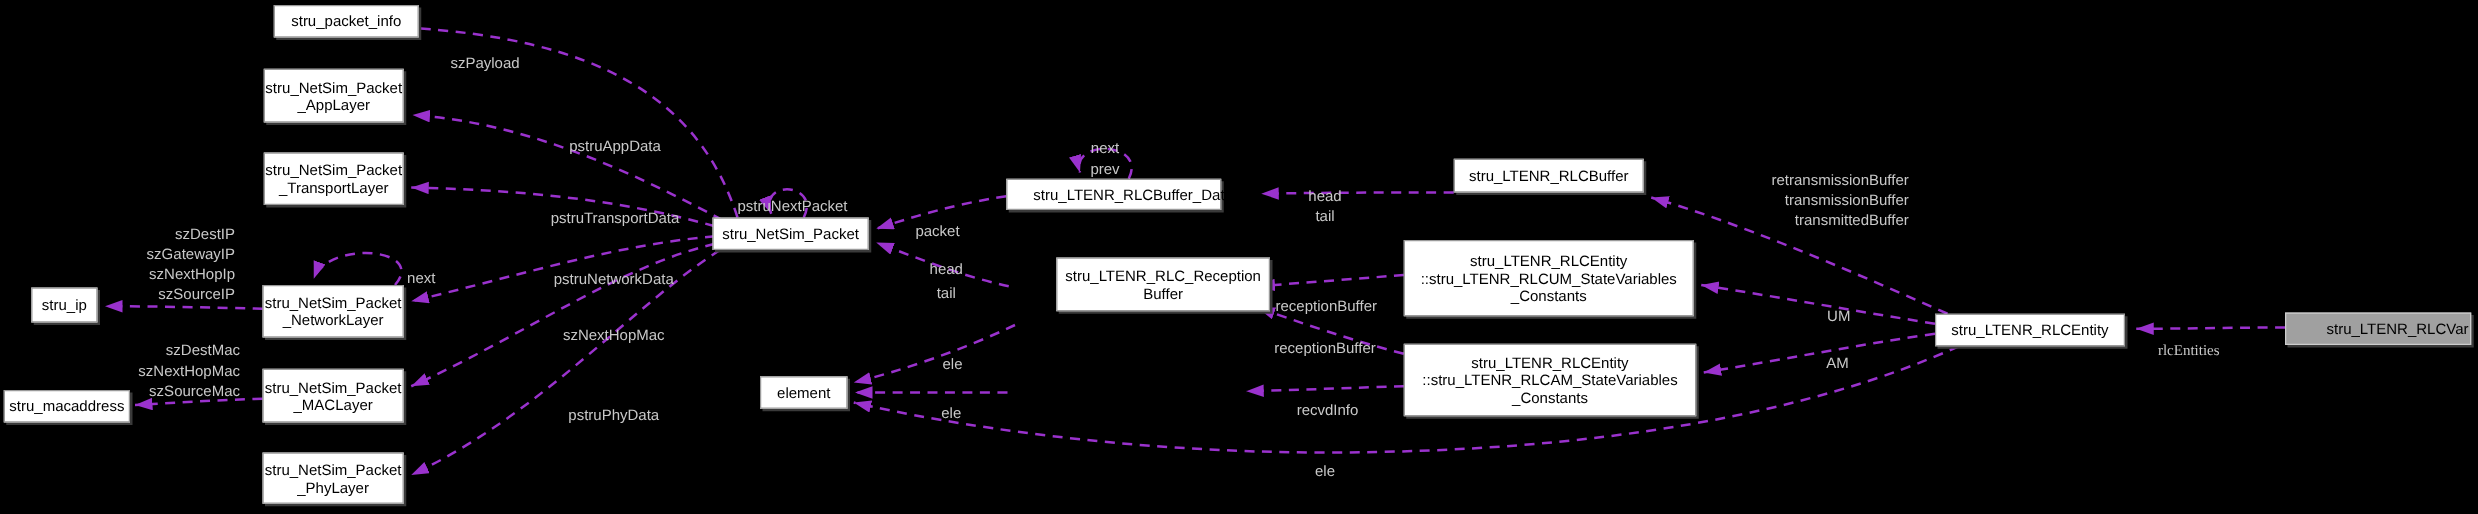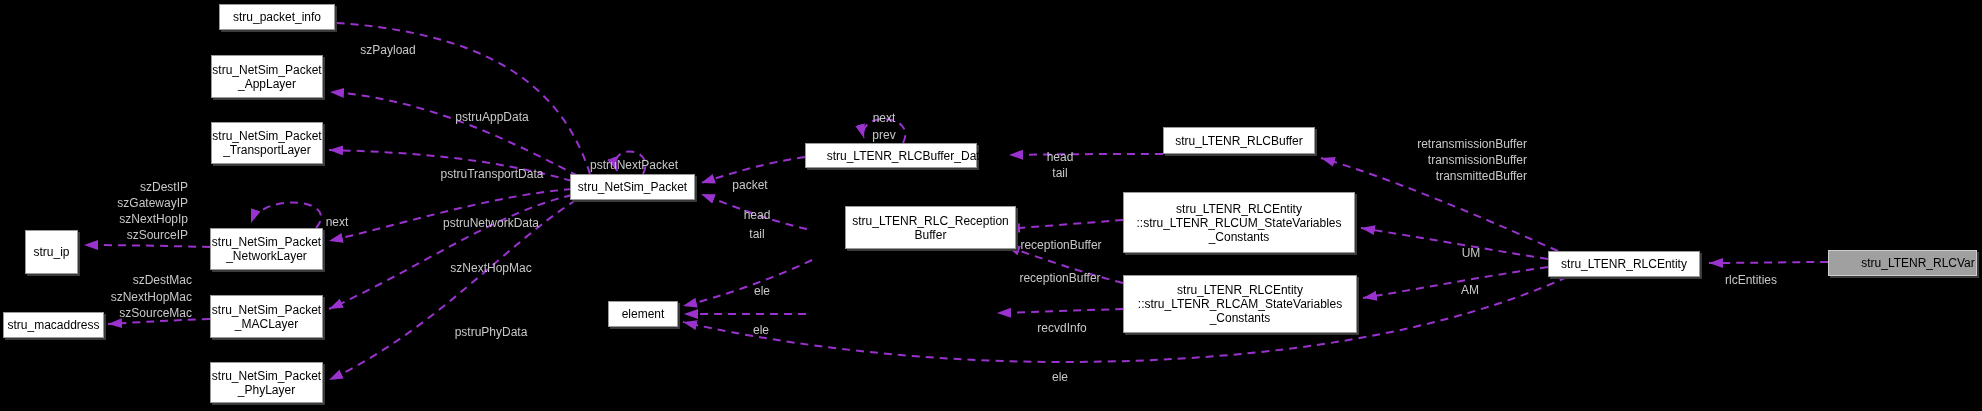--- a/index.html
+++ b/index.html
@@ -75,21 +75,21 @@
   <div class="node" style="left:211px;top:55px;width:112px;height:43px;">stru_NetSim_Packet
 _AppLayer</div>
   <div class="node" style="left:211px;top:122px;width:112px;height:42px;">stru_NetSim_Packet
 _TransportLayer</div>
   <div class="node" style="left:210px;top:228px;width:113px;height:42px;">stru_NetSim_Packet
 _NetworkLayer</div>
   <div class="node" style="left:210px;top:295px;width:113px;height:43px;">stru_NetSim_Packet
 _MACLayer</div>
   <div class="node" style="left:210px;top:362px;width:113px;height:41px;">stru_NetSim_Packet
 _PhyLayer</div>
-  <div class="node" style="left:25px;top:230px;width:53px;height:44px;">stru_ip</div>
+  <div class="node" style="left:25px;top:230px;width:53px;height:28px;">stru_ip</div>
   <div class="node" style="left:3px;top:312px;width:101px;height:26px;">stru_macaddress</div>
   <div class="node" style="left:570px;top:174px;width:125px;height:26px;">stru_NetSim_Packet</div>
   <div class="node" style="left:805px;top:143px;width:172px;height:25px;padding-left:31px;">stru_LTENR_RLCBuffer_Data</div>
   <div class="node" style="left:807px;top:206px;width:171px;height:43px;margin-left:38px;">stru_LTENR_RLC_Reception
 Buffer</div>
   <div class="node" style="left:608px;top:301px;width:70px;height:26px;">element</div>
   <div class="node" style="left:1163px;top:127px;width:152px;height:27px;">stru_LTENR_RLCBuffer</div>
   <div class="node" style="left:1123px;top:192px;width:232px;height:61px;">stru_LTENR_RLCEntity
 ::stru_LTENR_RLCUM_StateVariables
 _Constants</div>
@@ -122,18 +122,18 @@
   <span class="elabel center" style="left:1060px;top:125px;line-height:16px;">head
 tail</span>
   <span class="elabel center" style="left:1061px;top:213px;">receptionBuffer</span>
   <span class="elabel center" style="left:1060px;top:246px;">receptionBuffer</span>
   <span class="elabel center" style="left:1062px;top:296px;">recvdInfo</span>
   <span class="elabel right" style="left:1395px;top:136px;width:132px;line-height:16px;">retransmissionBuffer
 transmissionBuffer
 transmittedBuffer</span>
   <span class="elabel center" style="left:1471px;top:221px;">UM</span>
   <span class="elabel center" style="left:1470px;top:258px;">AM</span>
-  <span class="elabel center" style="left:1751px;top:248px;">rlcEntities</span>
+  <span class="elabel center" style="left:1751px;top:248px;font-family:Liberation Serif, serif;">rlcEntities</span>
   <span class="elabel center" style="left:762px;top:259px;">ele</span>
   <span class="elabel center" style="left:761px;top:298px;">ele</span>
   <span class="elabel center" style="left:1060px;top:345px;">ele</span>
 
 </div>
 
 </body></html>

